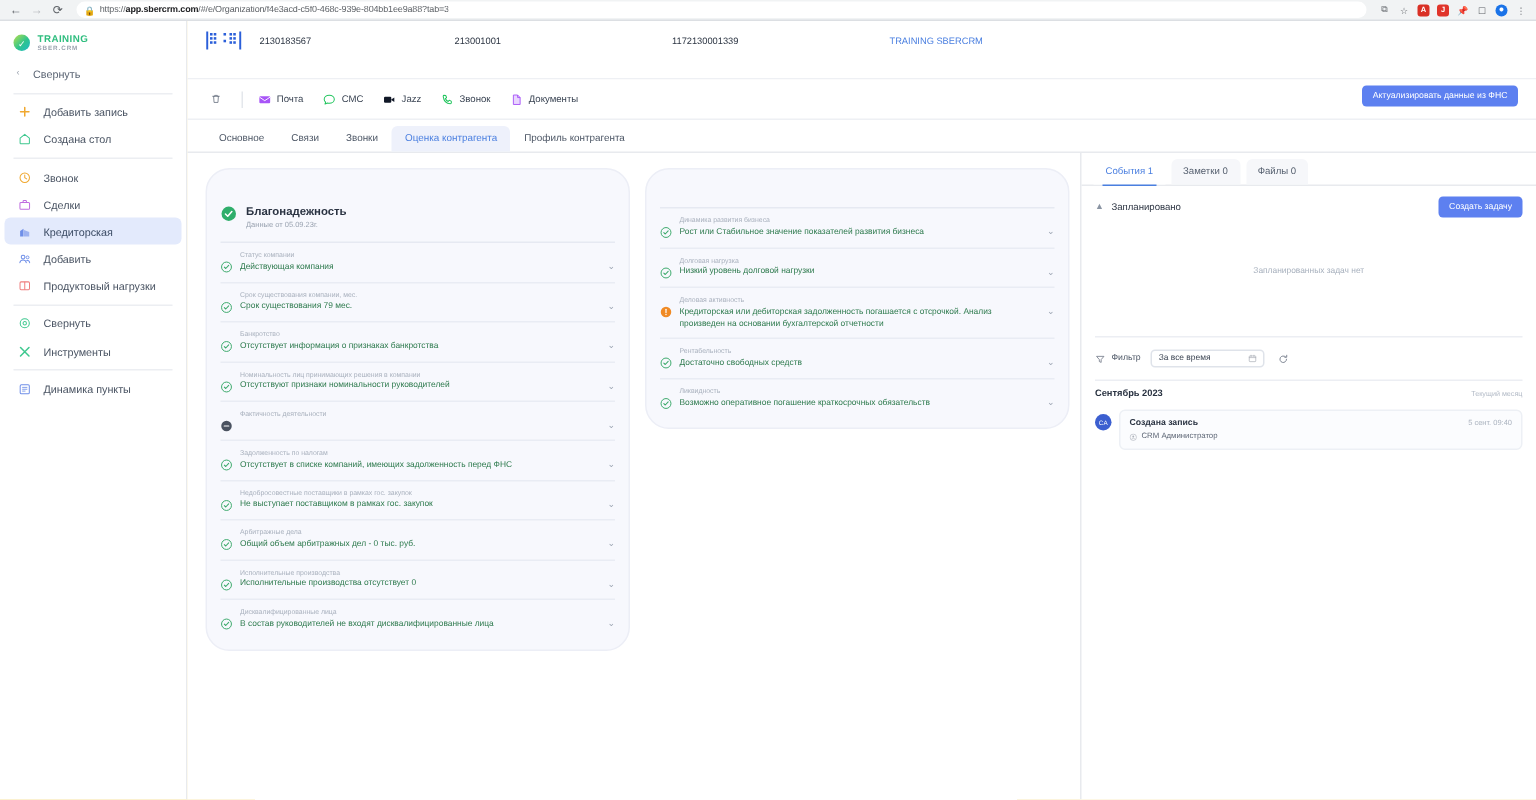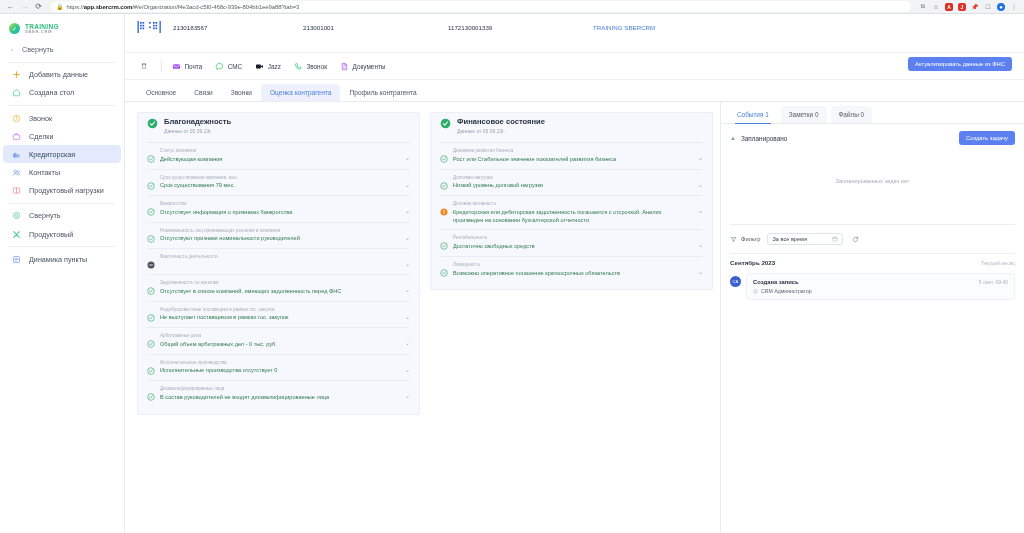--- a/index.html
+++ b/index.html
@@ -143,22 +143,22 @@
   .workspace { flex: 1; display: flex; min-height: 0; background: #fff; }
   .center-col {
     flex: 1; min-width: 0; padding: 10px 10px 0 12px;
     display: flex; gap: 10px; align-items: flex-start;
     overflow: hidden;
   }
 
   .card {
     background: #f7f8fd;
     border: 1px solid #eceef6;
-    border-radius: 2px;
-    padding: 4px 9px 7px 9px;
+    border-radius: 16px;
+    padding: 23px 9px 7px 9px;
     width: 283px; flex: 0 0 283px;
   }
   .card-head { display: flex; align-items: flex-start; gap: 6px; padding-bottom: 6px; }
   .badge-ic { width: 11px; height: 11px; flex: 0 0 11px; margin-top: 1px; }
   .badge-ic svg { width: 11px; height: 11px; display: block; }
   .card-title { font-size: 7.6px; font-weight: 700; color: #2a3342; line-height: 1.25; }
   .card-sub { font-size: 5px; color: #9aa3b1; margin-top: 1.5px; }
   .card-divider { height: 1px; background: #e6e9f2; margin: 2px 0 0 0; }
 
   .crow {
@@ -294,21 +294,21 @@
     </div>
 
     <div class="nav-sep"></div>
 
     <div class="nav-item">
       <span class="nav-ic">
         <svg viewBox="0 0 16 16">
             <path d="M8 3v10M3 8h10" stroke="#f0a830" stroke-width="1.8" stroke-linecap="round" fill="none"></path>
           </svg>
       </span>
-      <span>Добавить данные</span>
+      <span>Добавить запись</span>
     </div>
     <div class="nav-item">
       <span class="nav-ic">
         <svg viewBox="0 0 16 16">
             <path d="M2.5 7.2 8 2.7l5.5 4.5V13a.8.8 0 0 1-.8.8H3.3a.8.8 0 0 1-.8-.8z" fill="none" stroke="#3ec88f" stroke-width="1.2" stroke-linejoin="round"></path>
           </svg>
       </span>
       <span>Создана стол</span>
     </div>
 
@@ -342,21 +342,21 @@
       <span>Кредиторская</span>
     </div>
     <div class="nav-item">
       <span class="nav-ic">
         <svg viewBox="0 0 16 16">
             <circle cx="6" cy="6" r="2.2" fill="none" stroke="#6f8fe8" stroke-width="1.2"></circle>
             <circle cx="11.3" cy="6.4" r="1.7" fill="none" stroke="#6f8fe8" stroke-width="1.1"></circle>
             <path d="M2.2 12.6c.4-2 2-3 3.8-3s3.4 1 3.8 3M10.3 10c1.6-.3 3.2.5 3.5 2.6" fill="none" stroke="#6f8fe8" stroke-width="1.2" stroke-linecap="round"></path>
           </svg>
       </span>
-      <span>Контакты</span>
+      <span>Добавить</span>
     </div>
     <div class="nav-item">
       <span class="nav-ic">
         <svg viewBox="0 0 16 16">
             <rect x="2.4" y="3.4" width="11.2" height="9.2" rx="1.2" fill="none" stroke="#ef7f7f" stroke-width="1.2"></rect>
             <path d="M8 3.4v9.2" stroke="#ef7f7f" stroke-width="1.2"></path>
           </svg>
       </span>
       <span>Продуктовый нагрузки</span>
     </div>
@@ -371,21 +371,21 @@
           </svg>
       </span>
       <span>Свернуть</span>
     </div>
     <div class="nav-item">
       <span class="nav-ic">
         <svg viewBox="0 0 16 16">
             <path d="M3 3l10 10M13 3 3 13" stroke="#3ec88f" stroke-width="1.8" stroke-linecap="round"></path>
           </svg>
       </span>
-      <span>Продуктовый</span>
+      <span>Инструменты</span>
     </div>
 
     <div class="nav-sep"></div>
 
     <div class="nav-item">
       <span class="nav-ic">
         <svg viewBox="0 0 16 16">
             <rect x="2.6" y="2.6" width="10.8" height="10.8" rx="1.4" fill="none" stroke="#6f8fe8" stroke-width="1.2"></rect>
             <path d="M5.4 5.8h5.2M5.4 8h5.2M5.4 10.2h3" stroke="#6f8fe8" stroke-width="1" stroke-linecap="round"></path>
           </svg>
@@ -646,32 +646,20 @@
               </span>
             <div class="crow-body">
               <div class="crow-label">Дисквалифицированные лица</div>
               <div class="crow-value">В состав руководителей не входят дисквалифицированные лица</div>
             </div>
             <span class="crow-chev">⌄</span>
           </div>
         </section>
 
         <section class="card">
-          <div class="card-head">
-            <span class="badge-ic">
-              <svg viewBox="0 0 16 16">
-                  <circle cx="8" cy="8" r="7" fill="#2fae6b"></circle>
-                  <path d="M4.8 8.3 7 10.4l4-4.6" fill="none" stroke="#fff" stroke-width="1.5" stroke-linecap="round" stroke-linejoin="round"></path>
-                </svg>
-            </span>
-            <div>
-              <div class="card-title">Финансовое состояние</div>
-              <div class="card-sub">Данные от 05.09.23г.</div>
-            </div>
-          </div>
           <div class="card-divider"></div>
 
           <div class="crow">
             <span class="crow-ic">
                 <svg viewBox="0 0 16 16">
                   <circle cx="8" cy="8" r="6.6" fill="none" stroke="#3aa96a" stroke-width="1.3"></circle>
                   <path d="M5.1 8.2 7 10l3.9-4.3" fill="none" stroke="#3aa96a" stroke-width="1.4" stroke-linecap="round" stroke-linejoin="round"></path>
                 </svg>
               </span>
             <div class="crow-body">

